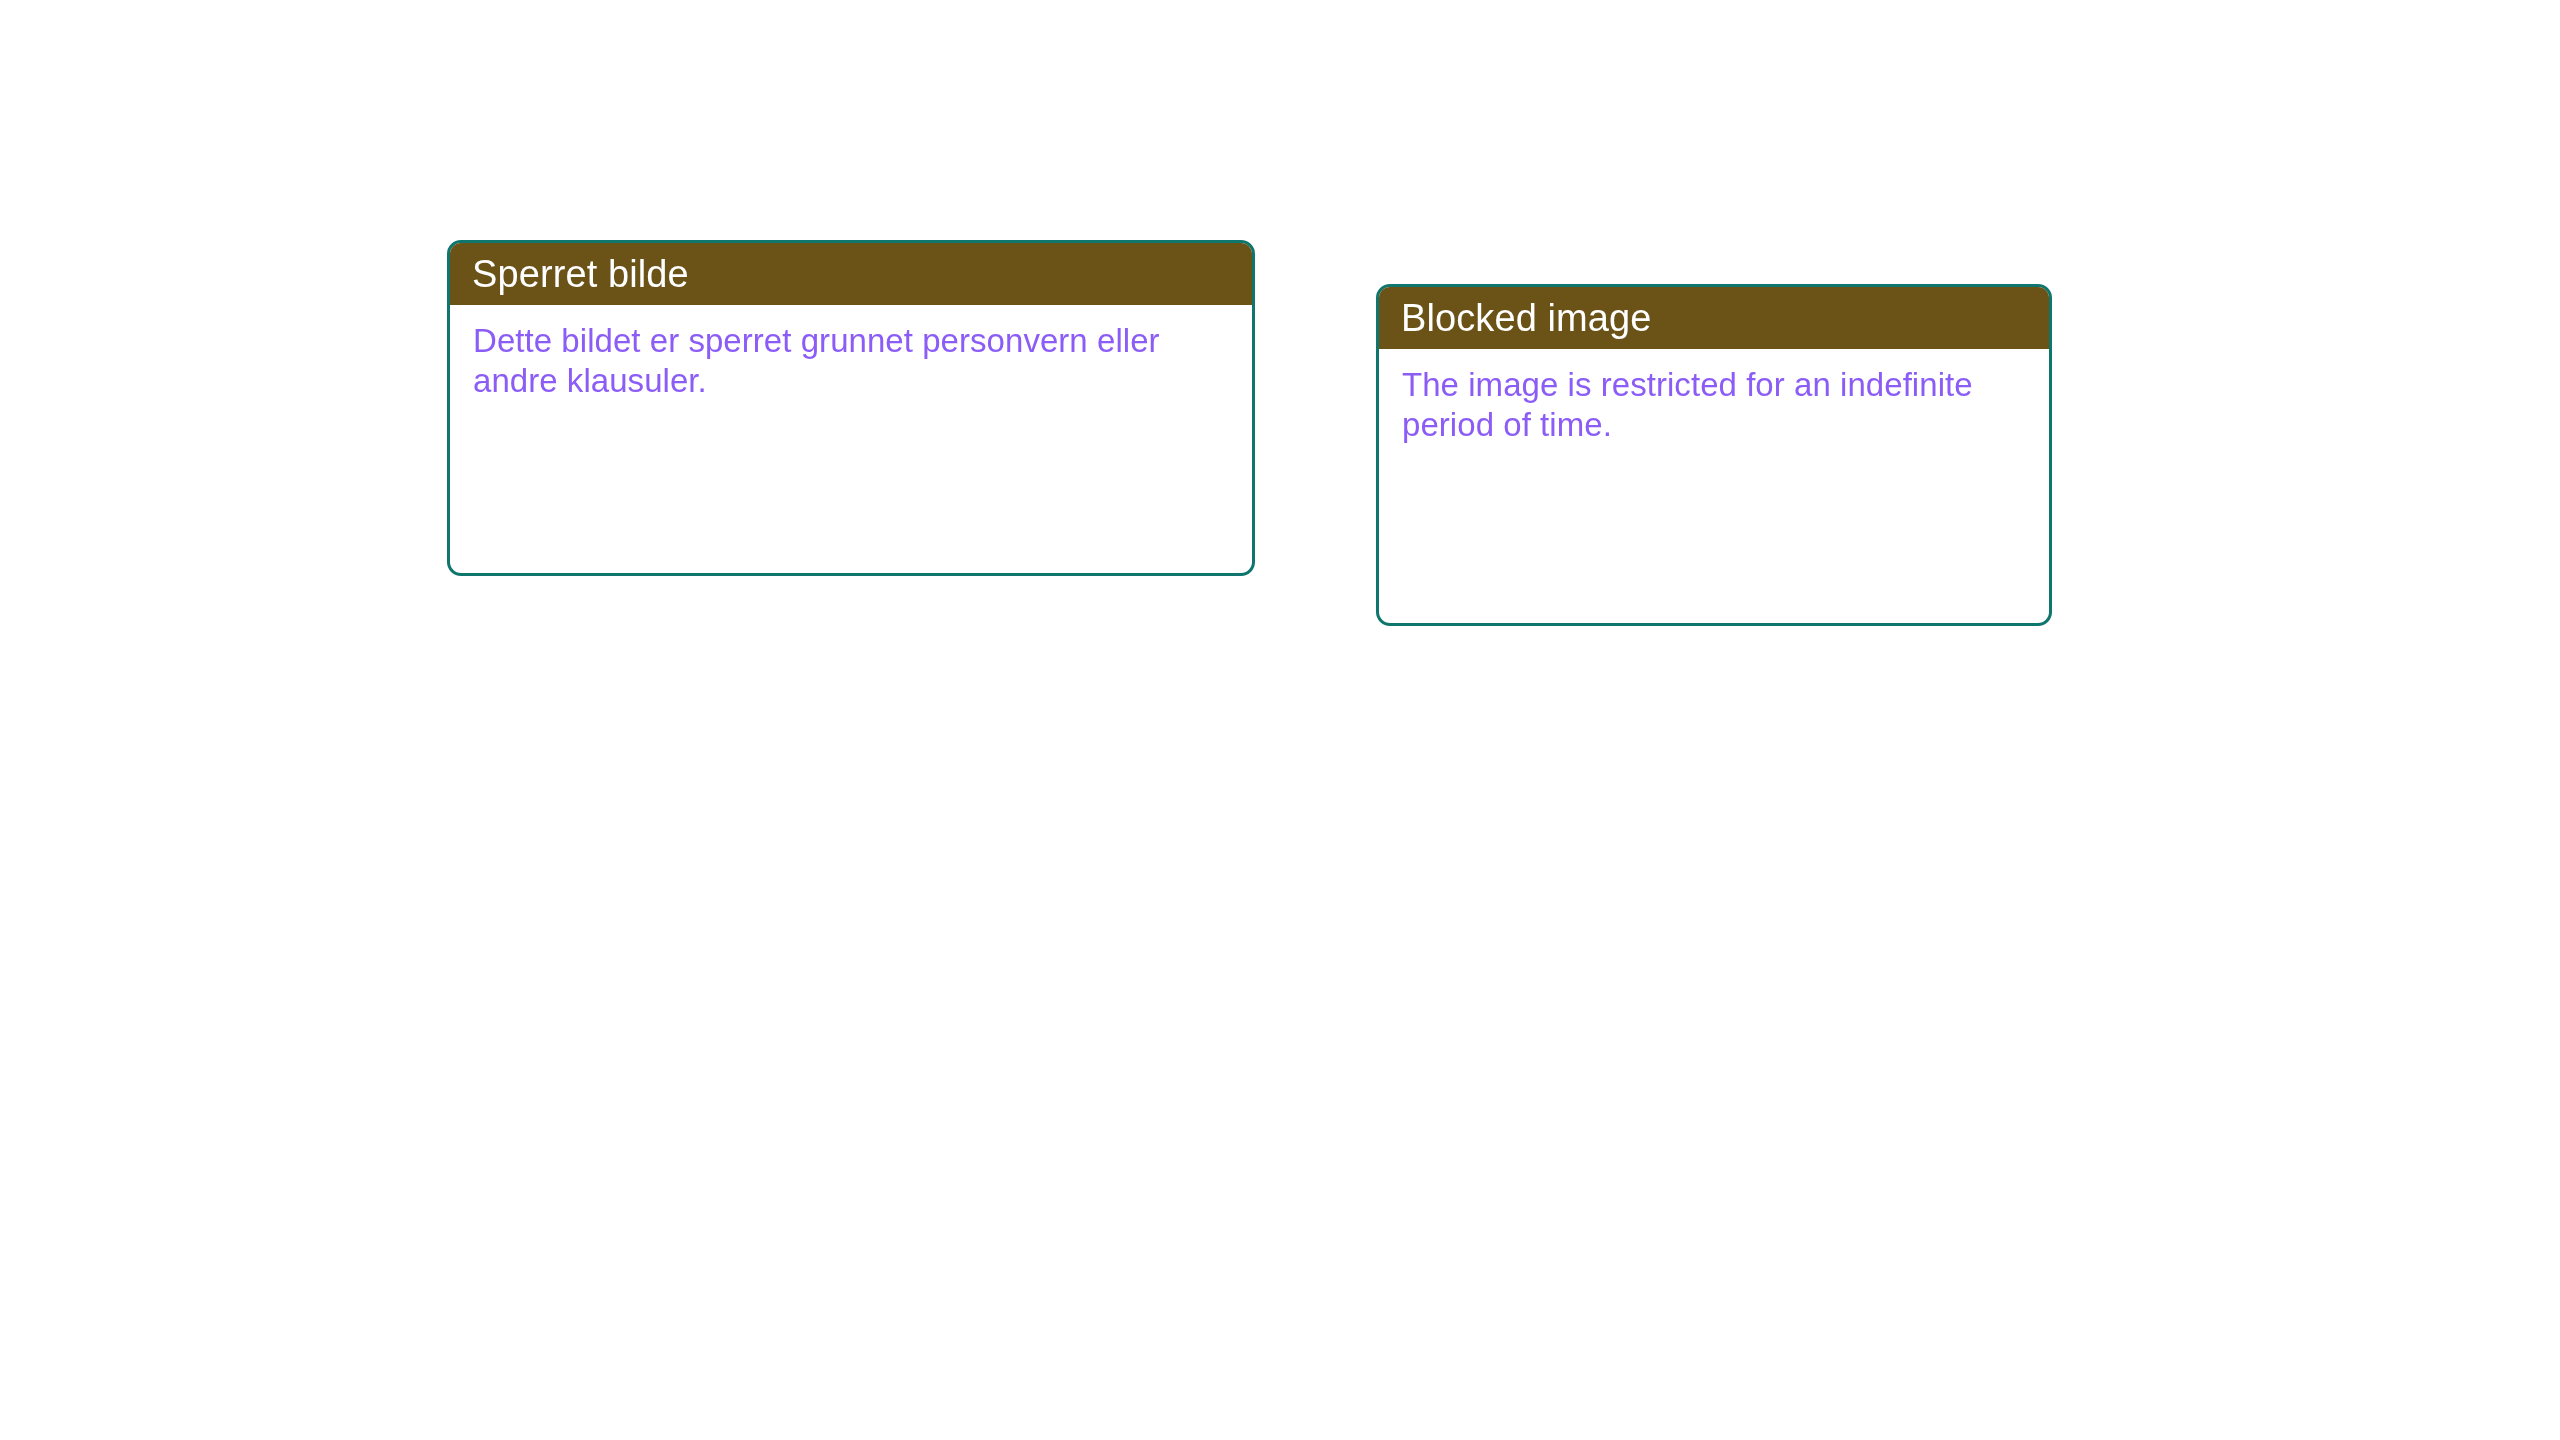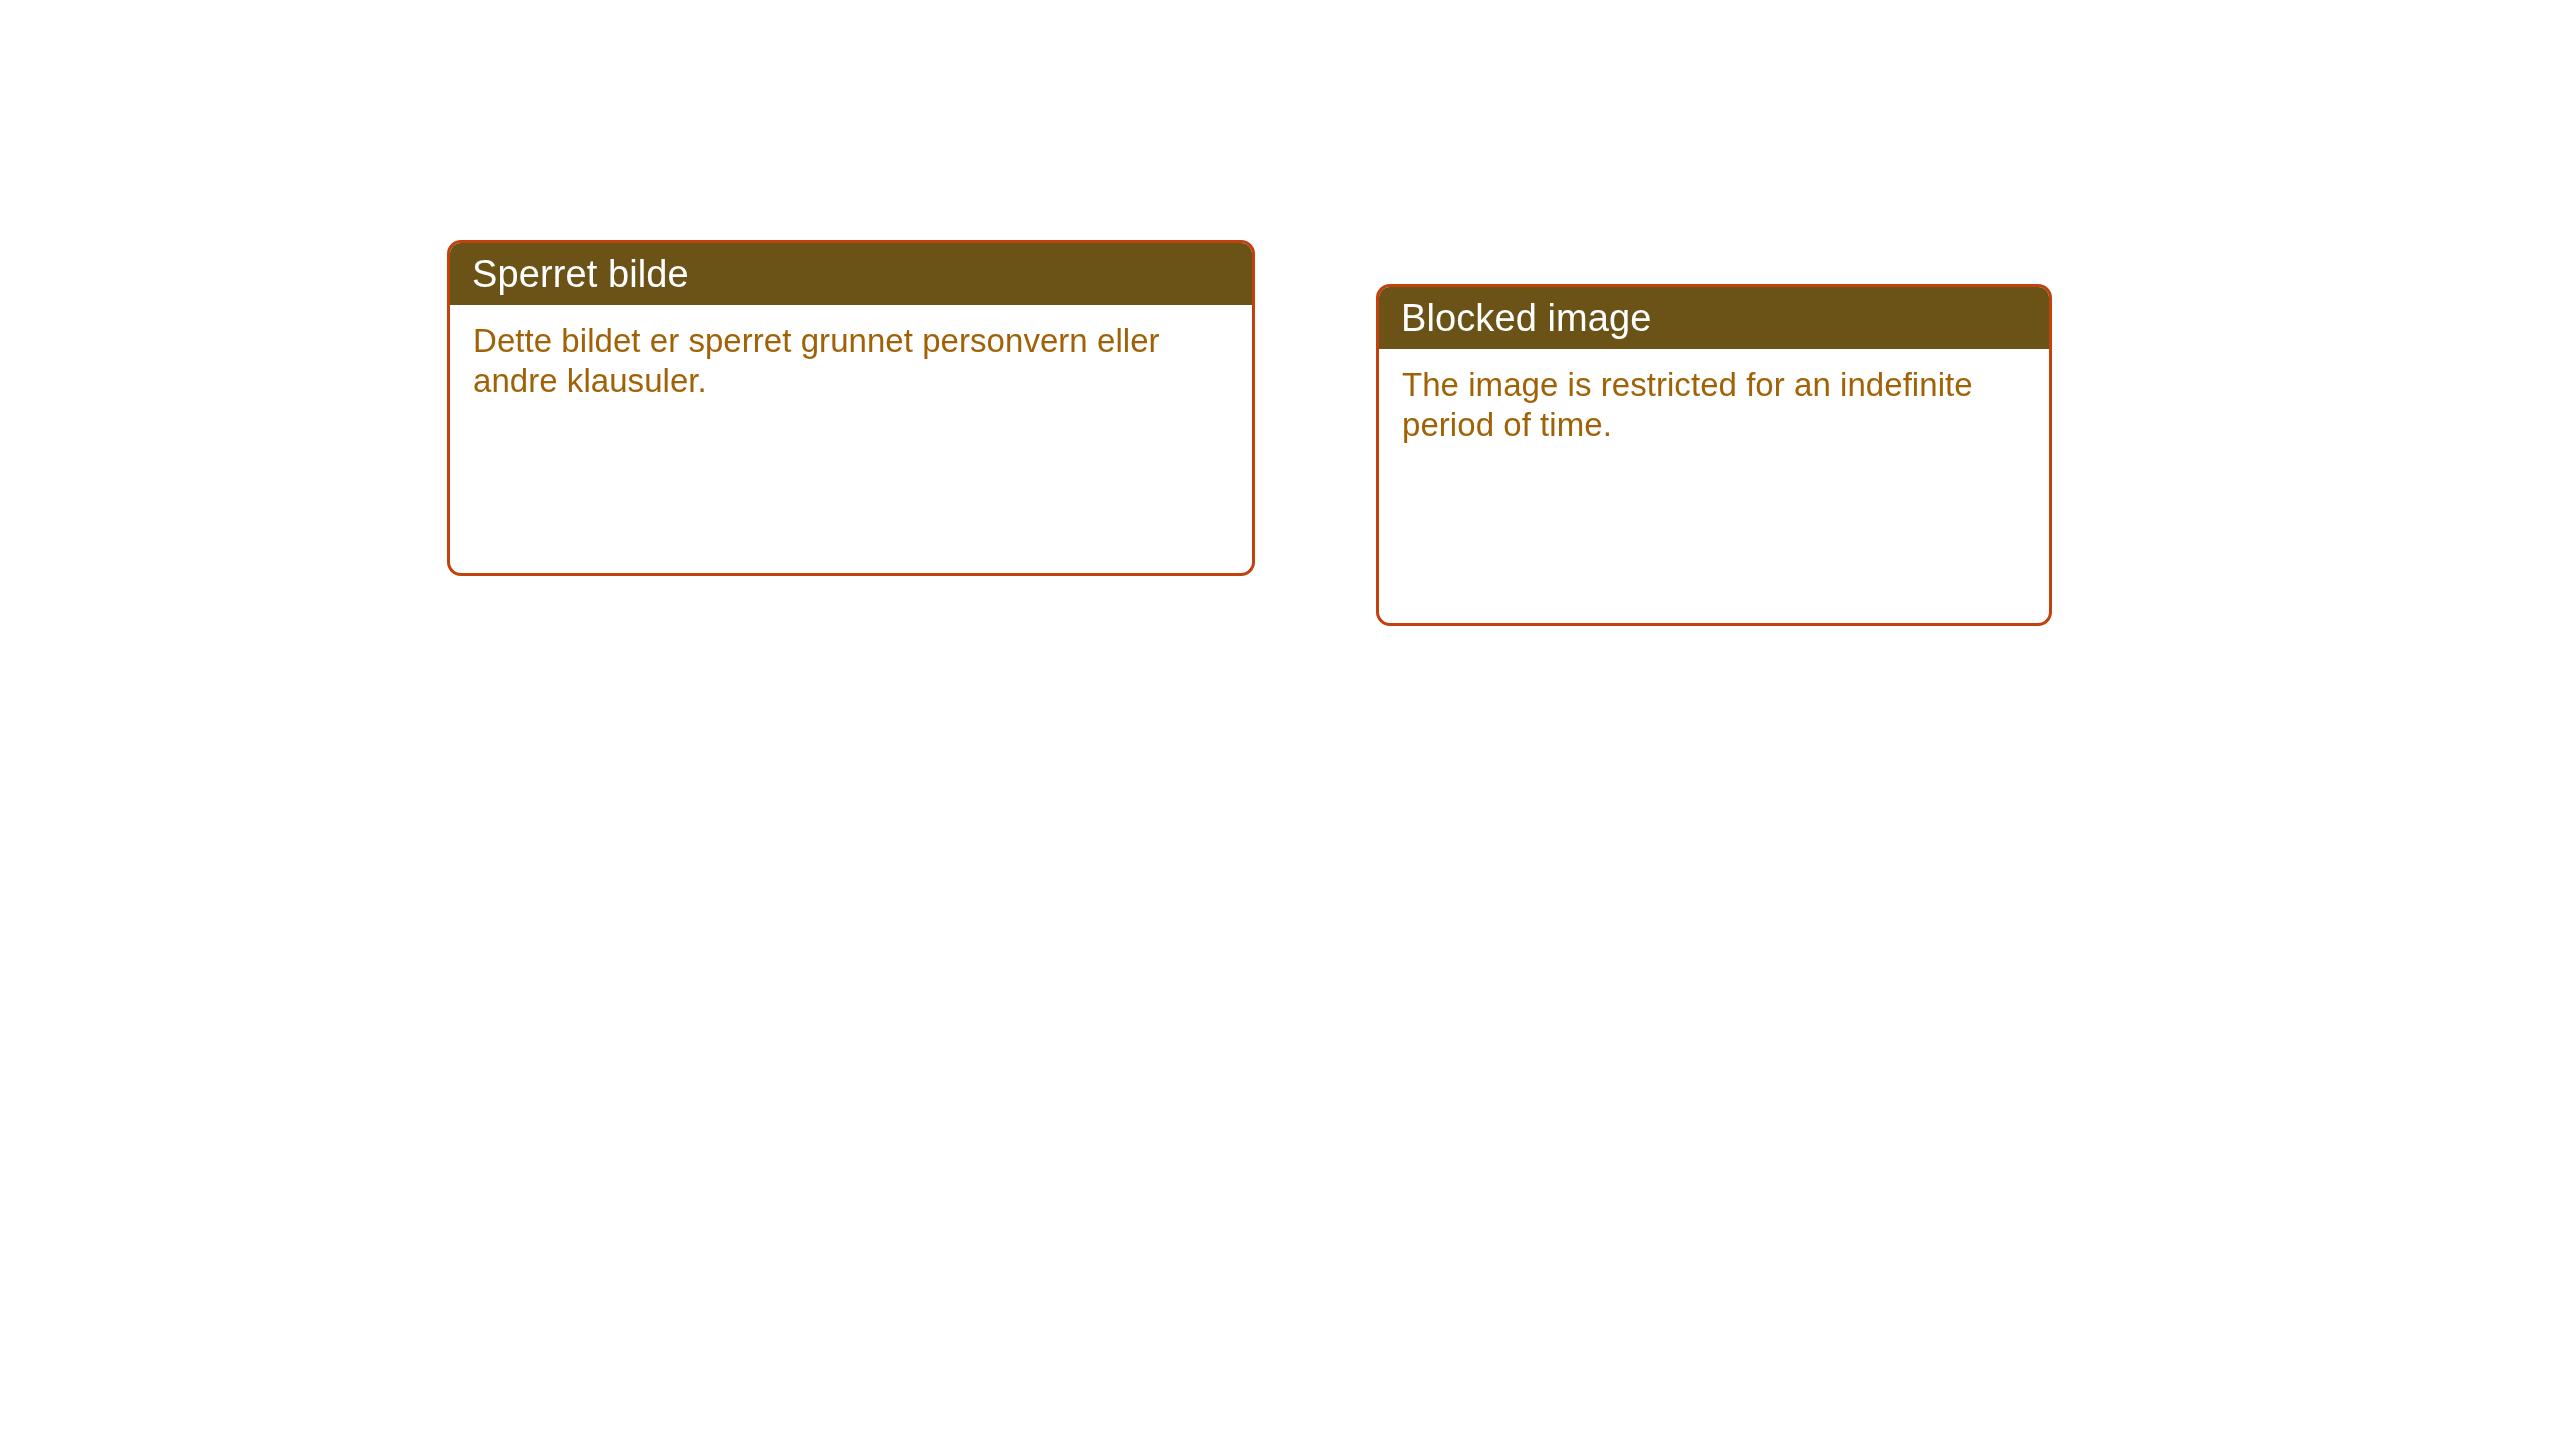--- a/index.html
+++ b/index.html
@@ -18,21 +18,21 @@
   #stage {
     position: relative;
     width: 2560px;
     height: 1440px;
   }
 
   .notice-panel {
     position: absolute;
     box-sizing: border-box;
     background: #ffffff;
-    border: 3px solid #c2410c;
+    border: 3px solid #0f766e;
     border-radius: 14px;
     overflow: hidden;
   }
 
   
   #panel-no {
     left: 447px;
     top: 240px;
     width: 808px;
     height: 336px;
@@ -62,21 +62,21 @@
     letter-spacing: 0.1px;
     white-space: nowrap;
   }
 
   .panel-body {
     padding: 16px 24px 0 23px;
     box-sizing: border-box;
   }
 
   .panel-paragraph {
-    color: #a16207;
+    color: #8b5cf6;
     font-size: 33px;
     font-weight: 400;
     line-height: 1.2;
     margin: 0;
     letter-spacing: 0.05px;
   }
 
   .panel-paragraph + .panel-paragraph {
     margin-top: 41px;
   }

